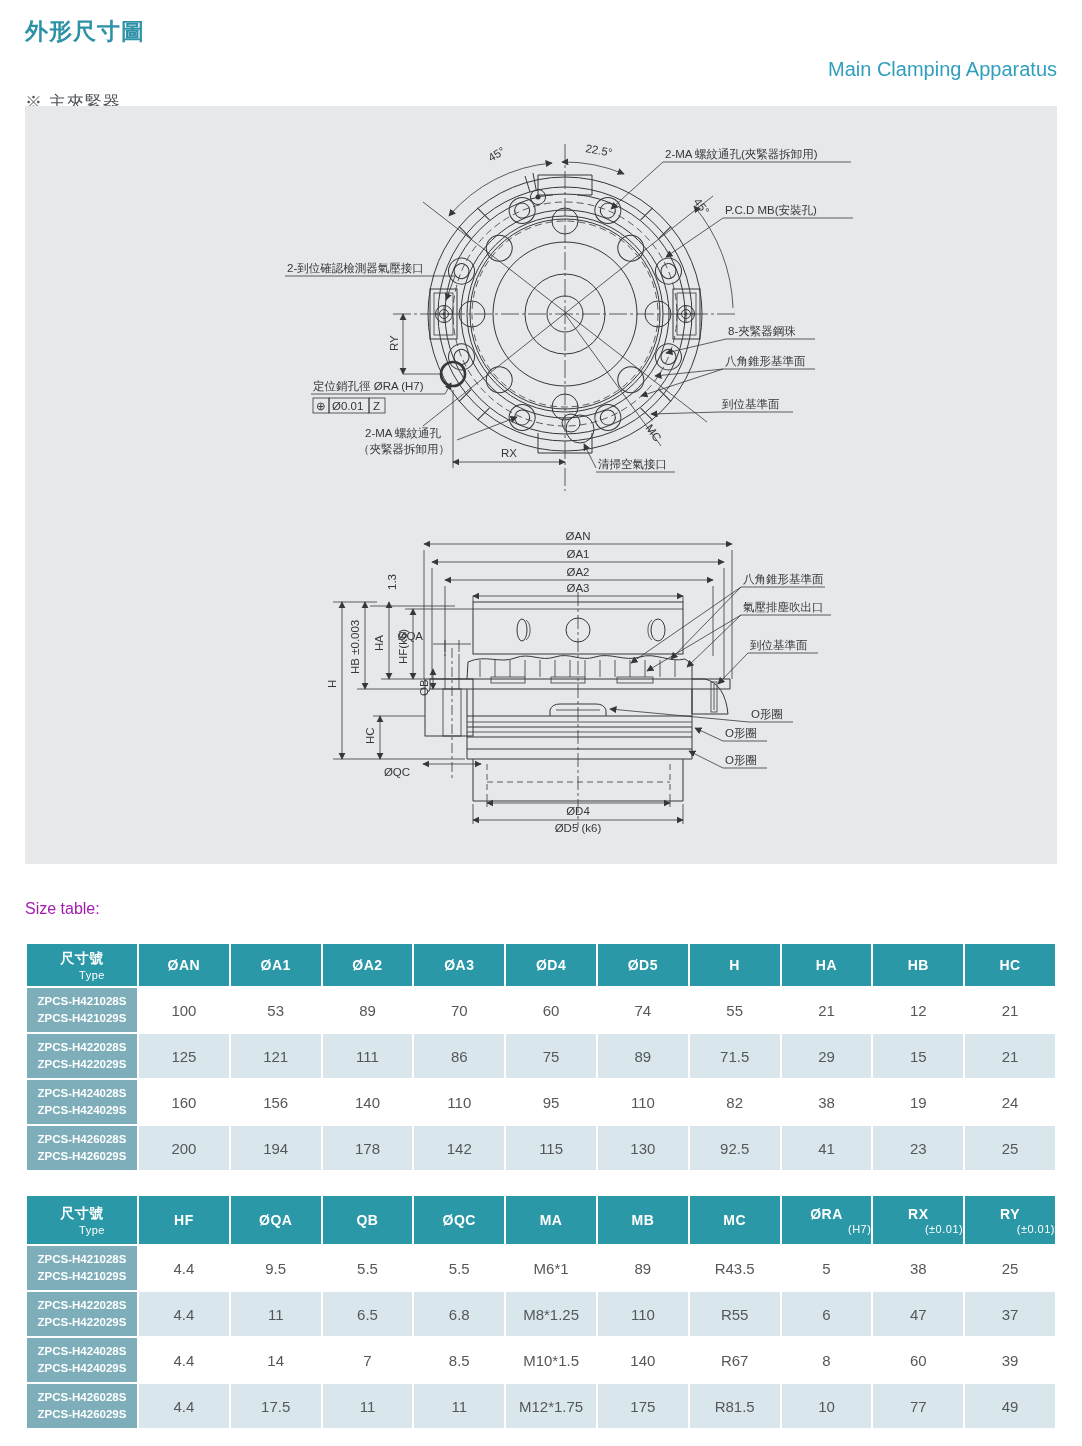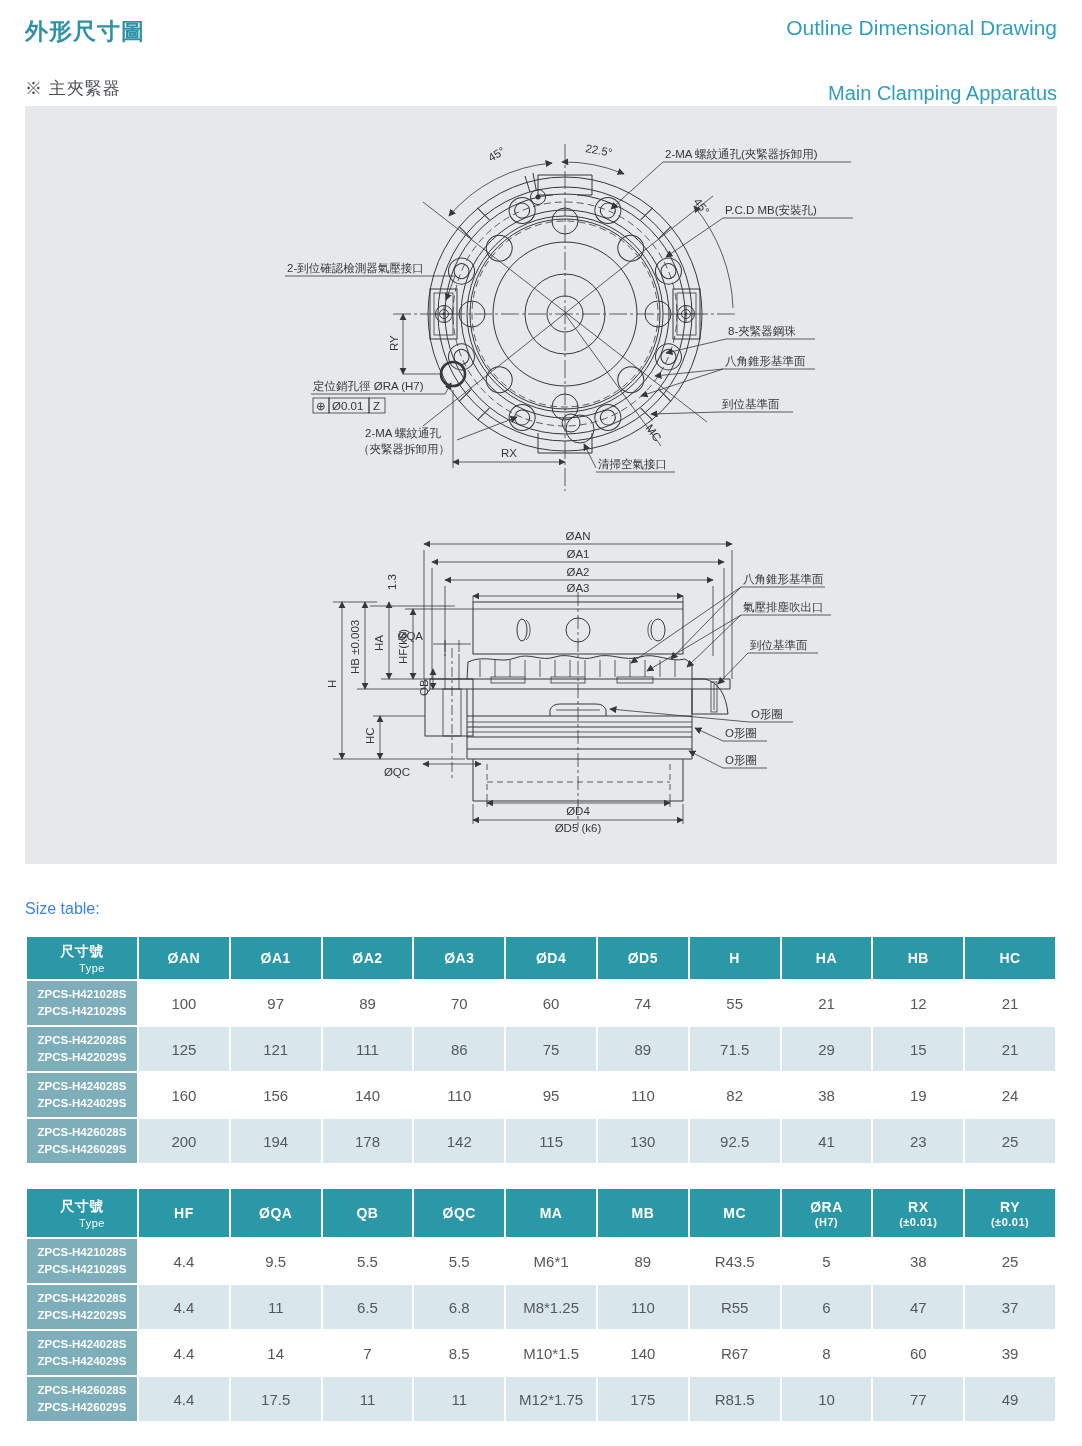--- a/index.html
+++ b/index.html
@@ -3,35 +3,35 @@
 <meta charset="utf-8">
 <style>
   * { margin:0; padding:0; box-sizing:border-box; }
   html,body { width:1082px; background:#ffffff; font-family:"Liberation Sans", sans-serif; }
   body { height:1446px; overflow:hidden; }
 
   .page { width:1082px; padding:0 25px; }
 
   .header { display:flex; justify-content:space-between; padding-top:16px; height:106px; }
   .hdr-left .title-zh { font-size:23px; font-weight:bold; color:#2E92A7; letter-spacing:1px; }
-  .hdr-left .sub-zh { font-size:17px; color:#4B4F54; margin-top:30px; letter-spacing:1px; }
+  .hdr-left .sub-zh { font-size:17px; color:#4B4F54; margin-top:44px; letter-spacing:1px; }
   .hdr-right { text-align:right; }
   .hdr-right .title-en { font-size:21px; color:#309FBE; }
   .hdr-right .sub-en { font-size:20px; color:#309FBE; margin-top:42px; }
 
   .drawing-panel { width:1032px; height:758px; background:#E7E8E9; position:relative; }
   .drawing-panel svg { display:block; }
 
-  .size-label { font-size:16px; color:#3b82f6; margin:36px 0 17px 0; }
+  .size-label { font-size:16px; color:#a21caf; margin:36px 0 24px 0; }
 
   table.spec { border-collapse:separate; border-spacing:2px; table-layout:fixed; width:1032px; }
   table.spec col.c-type { width:110px; }
   table.spec th, table.spec td { text-align:center; vertical-align:middle; padding:0; }
   table.spec th.head { background:#2B98A8; color:#fff; font-weight:bold; font-size:14px; letter-spacing:0.5px; }
-  table.spec th.head .l2 { font-size:11px; font-weight:bold; margin-top:1px; }
+  table.spec th.head .l2 { font-size:11px; font-weight:normal; margin-top:1px;text-align:right; }
   table.spec th.head .sub { font-size:11px; font-weight:normal; margin-top:1px;margin-left:20px; }
   table.t1 th.head { height:42px; }
   table.t2 th.head { height:48px; }
   table.spec th.type-cell { background:#7DAEB9; color:#fff; font-weight:bold; font-size:11.5px; line-height:1.45; height:44px; }
   table.spec td { font-size:15px; color:#55575A; height:44px; }
   table.spec tr.r0 td { background:#FFFFFF;text-align:center; }
   table.spec tr.r1 td { background:#D9E7ED; }
 
   .tbl2-wrap { margin-top:22px; }
 
@@ -45,21 +45,20 @@
 <body>
 
 <div class="page">
 
   <div class="header">
     <div class="hdr-left">
       <div class="title-zh">外形尺寸圖</div>
       <div class="sub-zh">※ 主夾緊器</div>
     </div>
     <div class="hdr-right">
-      <div class="title-en">Outline Dimensional Drawing</div>
       <div class="sub-en">Main Clamping Apparatus</div>
     </div>
   </div>
 
   <div class="drawing-panel">
     <svg width="1032" height="758" viewBox="0 0 1032 758">
       <defs>
         <marker id="ar" viewBox="0 0 10 10" refX="9" refY="5" markerWidth="9" markerHeight="9" orient="auto-start-reverse">
           <path d="M0,0 L10,5 L0,10 Z" fill="#35373a"></path>
         </marker>
@@ -489,21 +488,21 @@
             </th>
             <th class="head">
               <div>HC</div>
             </th>
           </tr>
         </thead>
         <tbody>
           <tr class="r0">
             <th class="type-cell">ZPCS-H421028S<br>ZPCS-H421029S</th>
             <td>100</td>
-            <td>97</td>
+            <td>53</td>
             <td>89</td>
             <td>70</td>
             <td>60</td>
             <td>74</td>
             <td>55</td>
             <td>21</td>
             <td>12</td>
             <td>21</td>
           </tr>
           <tr class="r1">

